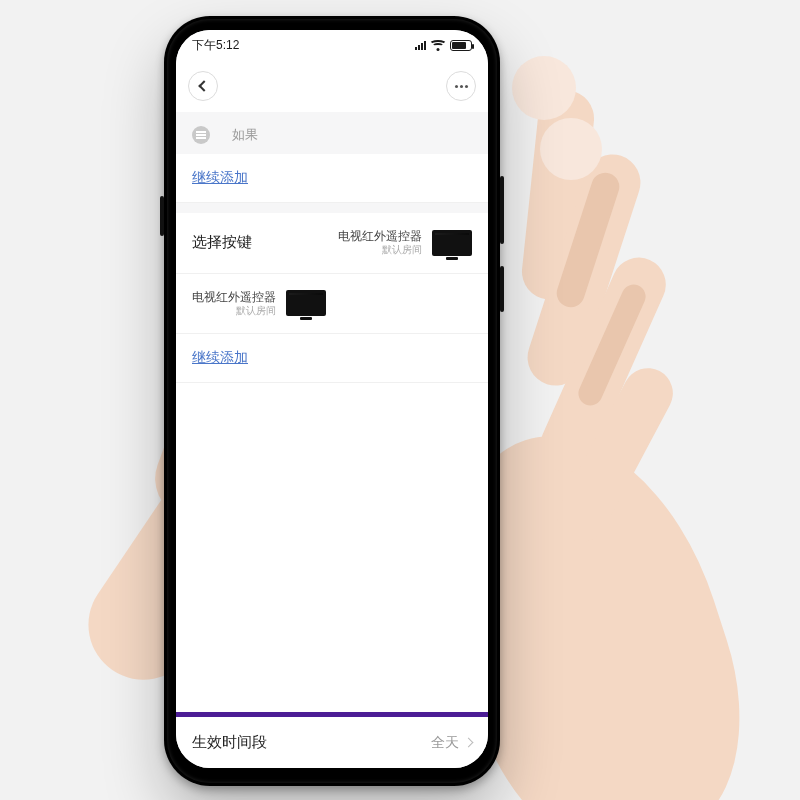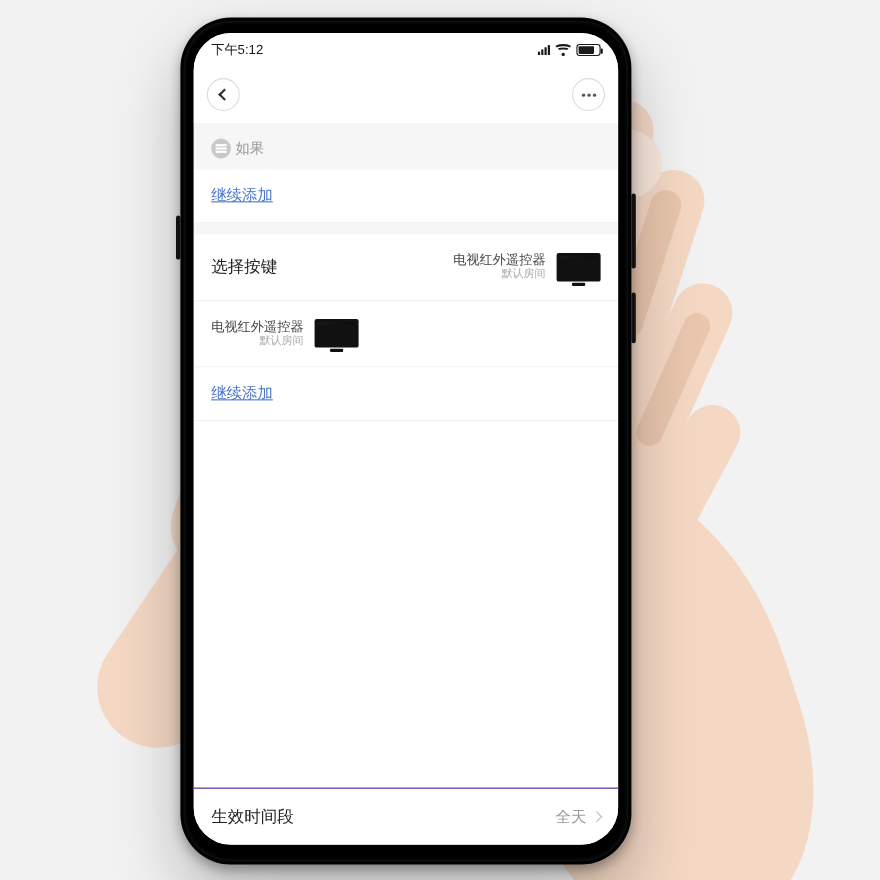--- a/index.html
+++ b/index.html
@@ -35,21 +35,21 @@
   .hand .nail   { background: #f8e7dc; }
   .hand .shade  { background: #e9c6ad; }
   .hand .s1     { width: 28px; height: 140px; left: 574px; top: 170px; border-radius: 40px; transform: rotate(18deg); }
   .hand .s2     { width: 24px; height: 130px; left: 600px; top: 280px; border-radius: 40px; transform: rotate(24deg); }
 
   
   .phone {
     position: absolute;
     left: 164px;
     top: 16px;
-    width: 410px;
+    width: 336px;
     height: 770px;
     background: #000;
     border-radius: 46px;
     box-shadow: 0 30px 60px rgba(0,0,0,.25), 0 4px 10px rgba(0,0,0,.3);
     padding: 14px 12px 18px 12px;
     z-index: 2;
   }
   .phone::before {
     content: "";
     position: absolute; inset: 3px;
@@ -121,21 +121,21 @@
   }
   .hbtn.back { left: 12px; }
   .hbtn.more { right: 12px; }
   .chev-left { width:8px;height:8px;border-left:2px solid #333;border-bottom:2px solid #333; transform:rotate(45deg); margin-left:2px;}
   .dots { display:flex; gap:2px; }
   .dots span{ width:3px;height:3px;border-radius:50%;background:#555; }
 
   .content { flex:1; overflow:auto; display:flex; flex-direction:column; }
 
   .section-header {
-    display:flex; align-items:center; gap:4px;
+    display:flex; align-items:center; gap:22px;
     padding: 14px 16px 10px 16px;
     color:#9a9a9a; font-size:13px;
     background:#f6f6f7;
   }
   .sh-icon {
     width:18px;height:18px;border-radius:50%;background:#c9c9c9;
     display:flex;align-items:center;justify-content:center;
   }
   .sh-icon.list::before{
     content:""; width:10px;height:8px;
@@ -173,21 +173,21 @@
   .dev-name { font-size:12px; color:#444; }
   .dev-room { font-size:10px; color:#aaa; }
   .tv-icon { width:40px; height:26px; background:#111; border-radius:2px; position:relative; }
   .tv-icon::after { content:""; position:absolute; left:50%; bottom:-4px; transform:translateX(-50%); width:12px; height:3px; background:#111; border-radius:1px; }
   .tv-icon::before { content:""; position:absolute; left:3px; right:3px; top:3px; height:2px; background:linear-gradient(90deg,#2a2a2a,#000); opacity:.4; }
 
   .spacer { flex:1; background:#ffffff; }
 
   .footer-row {
     background:#ffffff;
-    border-top:1px solid #4c1d95;
+    border-top:5px solid #4c1d95;
     display:flex; align-items:center;
     padding:16px;
     font-size:15px; color:#222;
   }
   .footer-row .val { margin-left:auto; color:#9a9a9a; font-size:14px; display:flex; align-items:center; gap:6px;}
   .chev-right { width:7px;height:7px;border-right:1.5px solid #bbb;border-top:1.5px solid #bbb; transform:rotate(45deg);}
 
   .gap { height:10px; background:#f6f6f7; }
   .small-muted { font-size:13px; color:#888; }
 </style>

